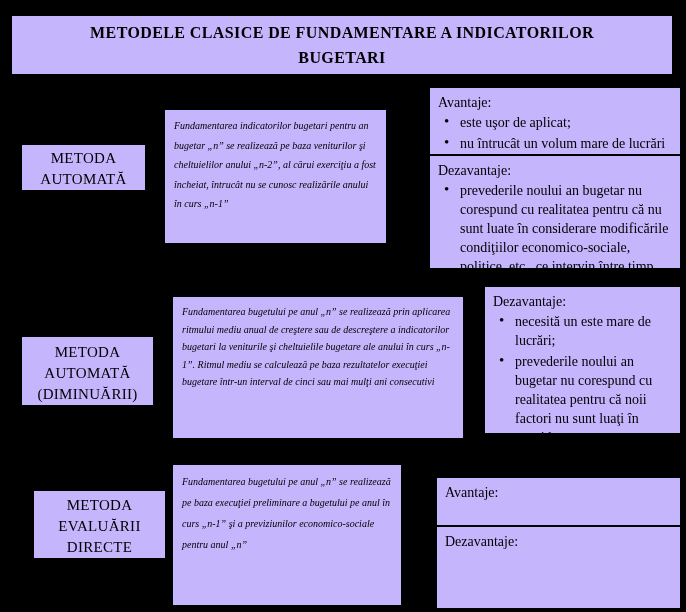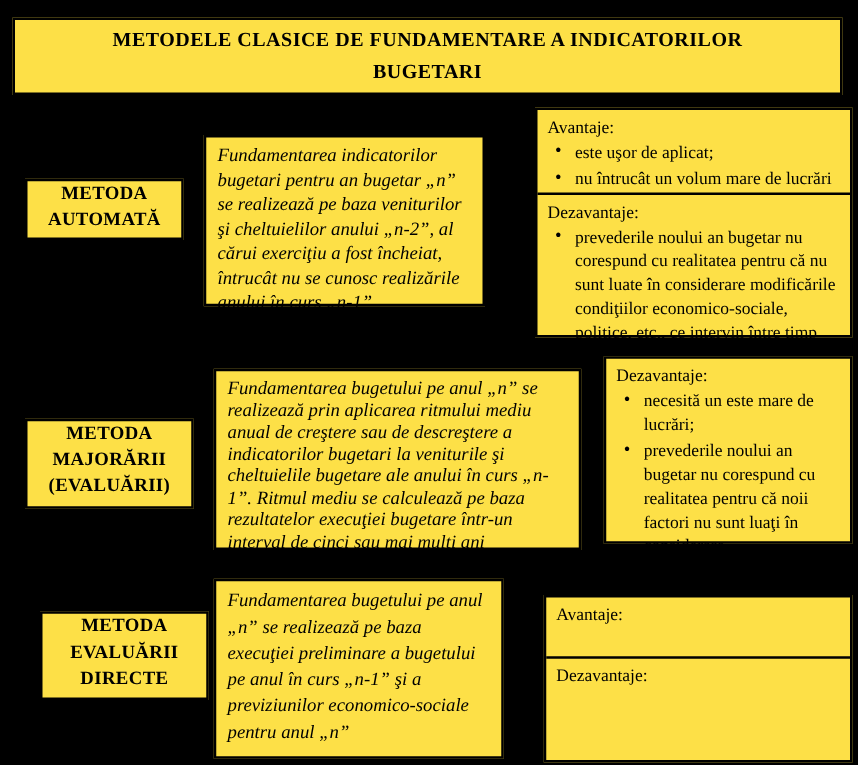--- a/index.html
+++ b/index.html
@@ -11,53 +11,53 @@
     position: relative;
     width: 686px;
     height: 612px;
     background: #000000;
     font-family: "Liberation Serif", serif;
     color: #000000;
     overflow: hidden;
   }
   .box {
     position: absolute;
-    background: #fde047;
+    background: #c4b5fd;
     border: 2px solid #000000;
     box-sizing: border-box;
   }
   
   .title-box {
     left: 10px; top: 14px; width: 664px; height: 62px;
     display: flex; align-items: center; justify-content: center;
     text-align: center;
   }
   .title-box .title-text {
     font-weight: bold;
     font-size: 16px;
     line-height: 25px;
     letter-spacing: 0.4px;
     padding: 0 40px;
   }
   
   .method-box {
-    display: flex; align-items: flex-start; justify-content: center;
+    display: flex; align-items: flex-end; justify-content: center;
     text-align: center;
-    font-weight: bold;
+    font-weight: normal;
     font-size: 15px;
     line-height: 21px;
     letter-spacing: 0.3px;
   }
   .method-1 { left: 20px;  top: 143px; width: 127px; height: 49px; }
   .method-2 { left: 20px;  top: 335px; width: 135px; height: 72px; }
   .method-3 { left: 32px;  top: 489px; width: 135px; height: 71px; }
   
   .desc-box {
     font-style: italic;
-    font-size: 15px;
+    font-size: 10px;
     padding: 6px 9px;
   }
   .desc-1 { left: 163px; top: 108px; width: 225px; height: 137px; line-height: 19.5px; }
   .desc-2 { left: 171px; top: 295px; width: 294px; height: 145px; line-height: 17.5px; }
   .desc-3 { left: 171px; top: 463px; width: 232px; height: 144px; line-height: 21px; }
   
   .panel-1 { left: 428px; top: 86px;  width: 254px; height: 184px; padding: 0; }
   .panel-2 { left: 483px; top: 285px; width: 199px; height: 150px; padding: 0; }
   .panel-3 { left: 435px; top: 476px; width: 247px; height: 134px; padding: 0; }
   .panel-part {
@@ -112,21 +112,21 @@
     </div>
     <div class="panel-part divided">
       <div class="panel-header">Dezavantaje:</div>
       <ul>
         <li>prevederile noului an bugetar nu corespund cu realitatea pentru că nu sunt luate în considerare modificările condiţiilor economico-sociale, politice, etc., ce intervin între timp</li>
       </ul>
     </div>
   </div>
 
   <div class="box method-box method-2">
-    <span>METODA MAJORĂRII (EVALUĂRII)</span>
+    <span>METODA AUTOMATĂ (DIMINUĂRII)</span>
   </div>
   <div class="box desc-box desc-2">
     <span>Fundamentarea bugetului pe anul „n” se realizează prin aplicarea ritmului mediu anual de creştere sau de descreştere a indicatorilor bugetari la veniturile şi cheltuielile bugetare ale anului în curs „n-1”. Ritmul mediu se calculează pe baza rezultatelor execuţiei bugetare într-un interval de cinci sau mai mulţi ani consecutivi</span>
   </div>
   <div class="box panel-2">
     <div class="panel-part">
       <div class="panel-header">Dezavantaje:</div>
       <ul>
         <li>necesită un este mare de lucrări;</li>
         <li>prevederile noului an bugetar nu corespund cu realitatea pentru că noii factori nu sunt luaţi în considerare</li>

